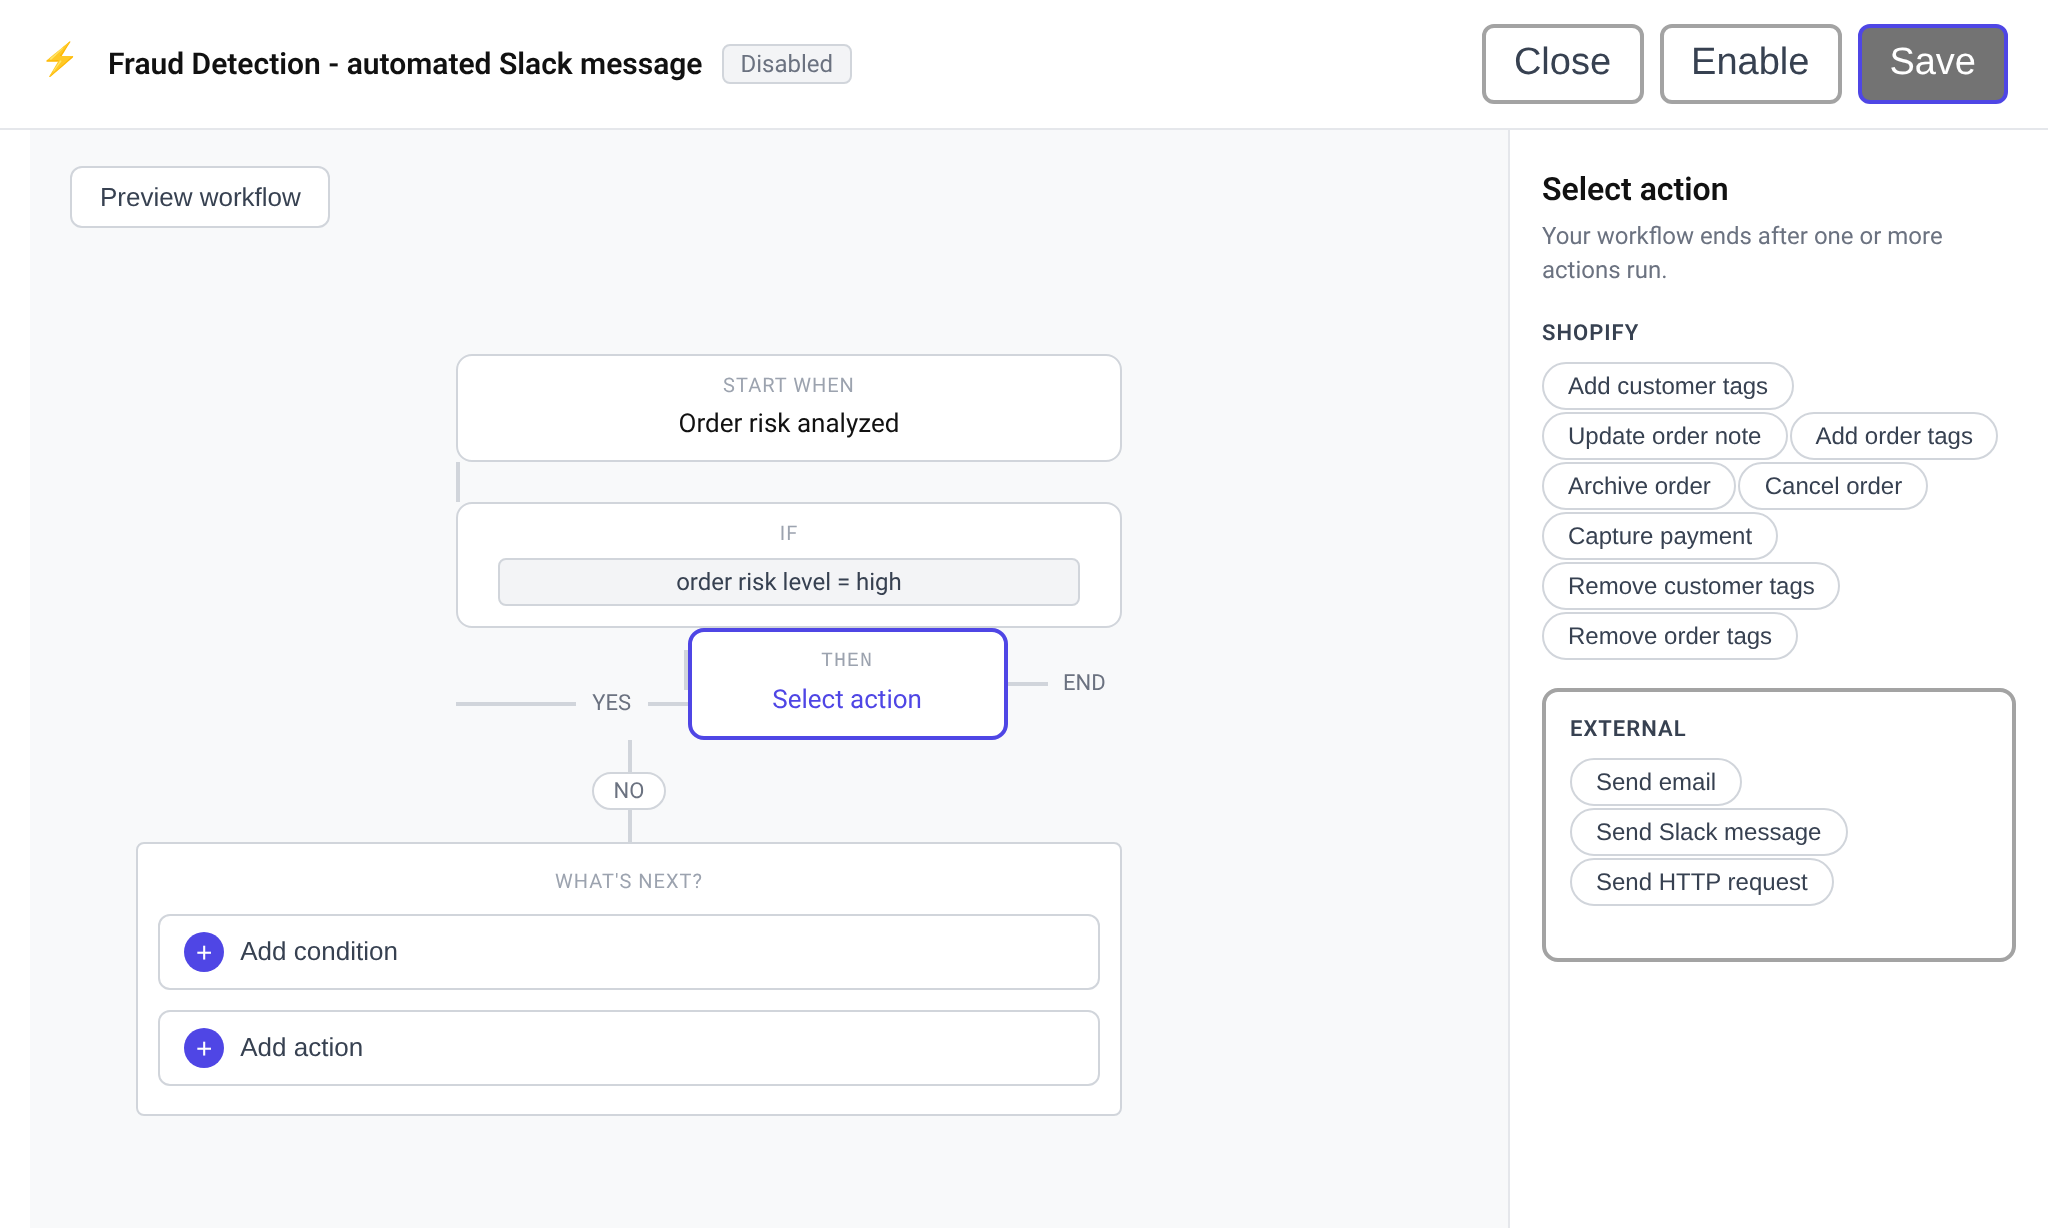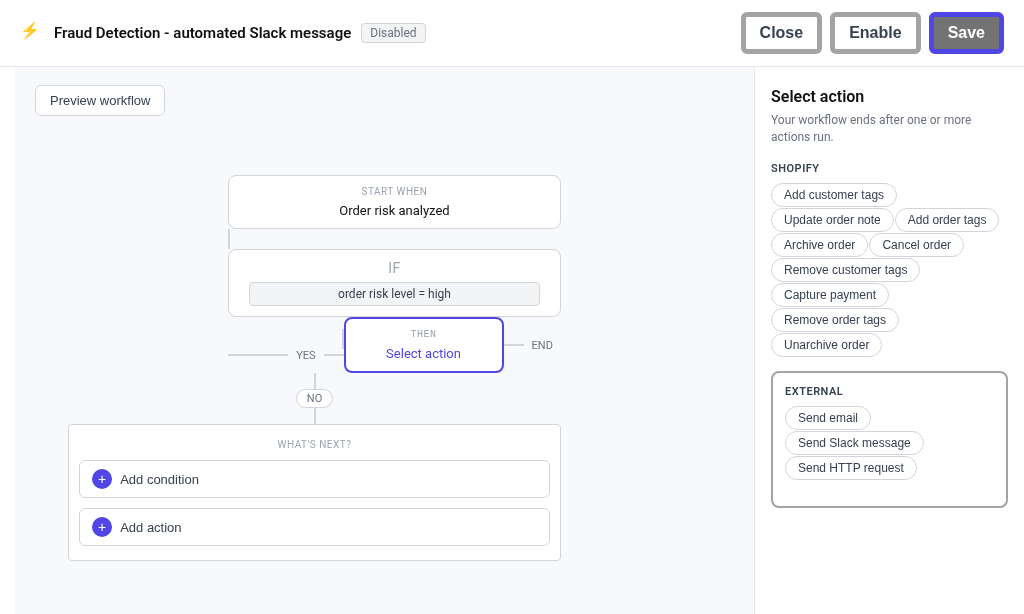--- a/index.html
+++ b/index.html
@@ -45,24 +45,24 @@
       border-radius: 4px;
       border: 1px solid #d1d5db;
     }
     .topbar-actions {
       display: flex;
       gap: 8px;
     }
     .btn {
       padding: 7px 14px;
       border-radius: 6px;
-      font-size: 16px;
-      font-weight: 700;
+      font-size: 19px;
+      font-weight: 400;
       cursor: pointer;
-      border: 5px solid #a3a3a3;
+      border: 2px solid #a3a3a3;
       background: #fff;
       color: #374151;
     }
     .btn-primary {
       background: #737373;
       color: #fff;
       border-color: #4f46e5;
     }
 
     
@@ -122,21 +122,21 @@
     }
 
     .if-block {
       background: #fff;
       border: 1px solid #d1d5db;
       border-radius: 8px;
       padding: 10px 20px;
       min-width: 160px;
     }
     .if-label {
-      font-size: 14px;
+      font-size: 10px;
       color: #9ca3af;
       text-transform: uppercase;
       letter-spacing: 0.5px;
       margin-bottom: 6px;
       text-align: center;
     }
     .condition-chip {
       background: #f3f4f6;
       border: 1px solid #d1d5db;
       border-radius: 4px;
@@ -400,24 +400,23 @@
     <div class="panel-title">Select action</div>
     <div class="panel-desc">Your workflow ends after one or more actions run.</div>
 
     <div class="section-heading">SHOPIFY</div>
     <div class="action-tags">
     <button class="action-tag">Add customer tags</button>
         <button class="action-tag">Update order note</button>
         <button class="action-tag">Add order tags</button>
         <button class="action-tag">Archive order</button>
         <button class="action-tag">Cancel order</button>
+        <button class="action-tag">Capture payment</button>
         <button class="action-tag">Remove customer tags</button>
-        <button class="action-tag">Capture payment</button>
         <button class="action-tag">Remove order tags</button>
-        <button class="action-tag">Unarchive order</button>
       </div>
 
     <div class="external-section">
       <div class="external-heading">EXTERNAL</div>
       <div class="action-tags">
       <button class="action-tag">Send email</button>
           <button class="action-tag">Send Slack message</button>
           <button class="action-tag">Send HTTP request</button>
         </div>
     </div>

